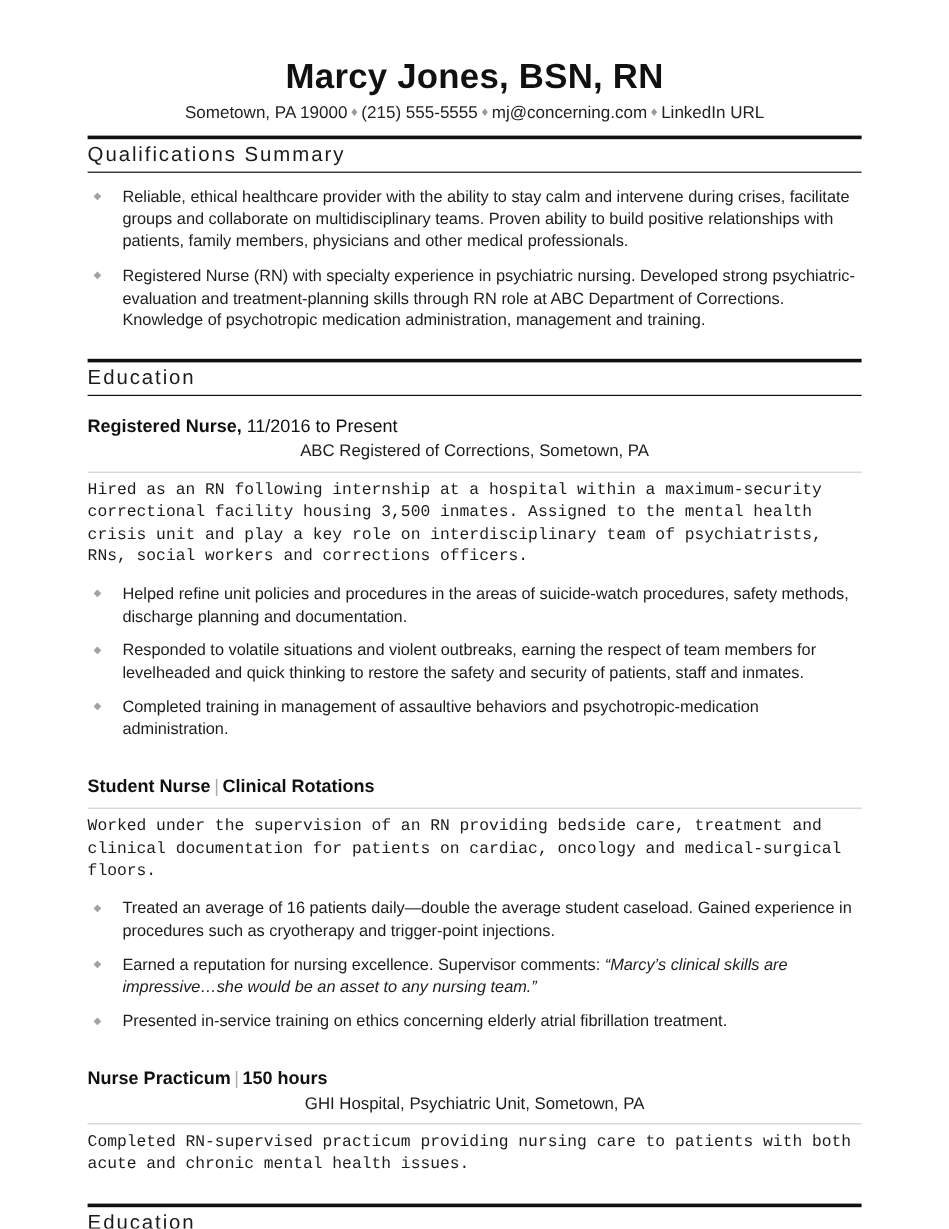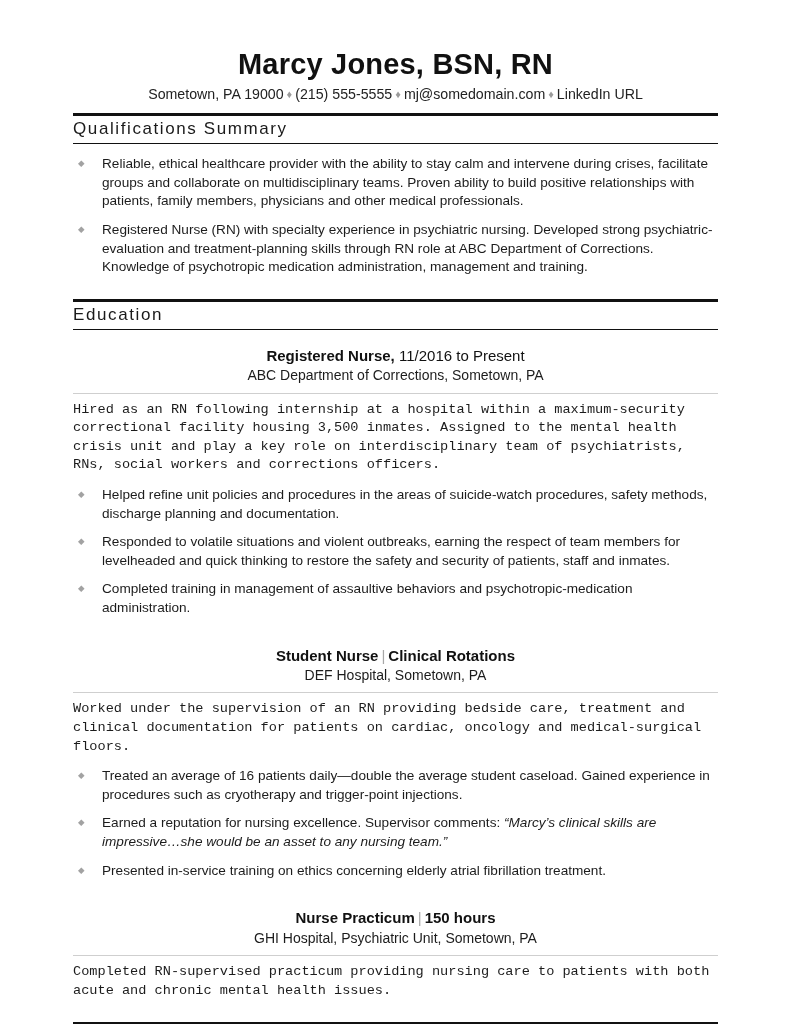--- a/index.html
+++ b/index.html
@@ -107,21 +107,20 @@
     line-height: 1.9;
     color: #a2a2a2;
   }
   .quote-i {
     font-style: italic;
   }
 
   
   .entry { margin-top: 0; }
   .entry-title {
-    text-align: center;
     font-size: 15px;
     font-weight: bold;
     color: #111;
     margin: 16px 0 0 0;
     line-height: 1.3;
   }
   .entry-title .normal { font-weight: normal; }
   .pipe { color: #a8a8a8; font-weight: normal; padding: 0 3px; }
   .entry-sub {
     text-align: center;
@@ -151,21 +150,21 @@
 </style>
 </head>
 <body>
 
 <div class="page">
   <div class="content">
 
     <h1 class="name">Marcy Jones, BSN, RN</h1>
 
     <div class="contact">
-      <span>Sometown, PA 19000</span><span class="sep-diamond">♦</span><span>(215) 555-5555</span><span class="sep-diamond">♦</span><span>mj@somedomain.com</span><span class="sep-diamond">♦</span><span>LinkedIn URL</span>
+      <span>Sometown, PA 19000</span><span class="sep-diamond">♦</span><span>(215) 555-5555</span><span class="sep-diamond">♦</span><span>mj@concerning.com</span><span class="sep-diamond">♦</span><span>LinkedIn URL</span>
     </div>
 
     <div class="section-head">
       <div class="rule-thick"></div>
       <div class="section-title">Qualifications Summary</div>
       <div class="rule-thin"></div>
     </div>
 
     <ul class="bullets">
       <li>Reliable, ethical healthcare provider with the ability to stay calm and intervene during crises, facilitate groups and collaborate on multidisciplinary teams. Proven ability to build positive relationships with patients, family members, physicians and other medical professionals.</li>
@@ -178,37 +177,36 @@
       <div class="rule-thick"></div>
       <div class="section-title">Education</div>
       <div class="rule-thin"></div>
     </div>
 
     <div class="entry">
       <div class="entry-title">
         <span>Registered Nurse,</span>
         <span class="normal">11/2016 to Present</span>
       </div>
-      <div class="entry-sub">ABC Department of Corrections, Sometown, PA</div>
+      <div class="entry-sub">ABC Registered of Corrections, Sometown, PA</div>
       <div class="light-rule"></div>
       <div class="entry-desc">Hired as an RN following internship at a hospital within a maximum-security correctional facility housing 3,500 inmates. Assigned to the mental health crisis unit and play a key role on interdisciplinary team of psychiatrists, RNs, social workers and corrections officers.</div>
       <ul class="bullets">
         <li>Helped refine unit policies and procedures in the areas of suicide-watch procedures, safety methods, discharge planning and documentation.</li>
         <li>Responded to volatile situations and violent outbreaks, earning the respect of team members for levelheaded and quick thinking to restore the safety and security of patients, staff and inmates.</li>
         <li>Completed training in management of assaultive behaviors and psychotropic-medication administration.</li>
       </ul>
     </div>
 
     <div class="block-gap"></div>
 
     <div class="entry">
       <div class="entry-title">
         <span>Student Nurse</span><span class="pipe">|</span><span>Clinical Rotations</span>
       </div>
-      <div class="entry-sub">DEF Hospital, Sometown, PA</div>
       <div class="light-rule"></div>
       <div class="entry-desc">Worked under the supervision of an RN providing bedside care, treatment and clinical documentation for patients on cardiac, oncology and medical-surgical floors.</div>
       <ul class="bullets">
         <li>Treated an average of 16 patients daily—double the average student caseload. Gained experience in procedures such as cryotherapy and trigger-point injections.</li>
         <li>
           <span>Earned a reputation for nursing excellence. Supervisor comments:</span>
           <span class="quote-i">“Marcy’s clinical skills are impressive…she would be an asset to any nursing team.”</span>
         </li>
         <li>Presented in-service training on ethics concerning elderly atrial fibrillation treatment.</li>
       </ul>

